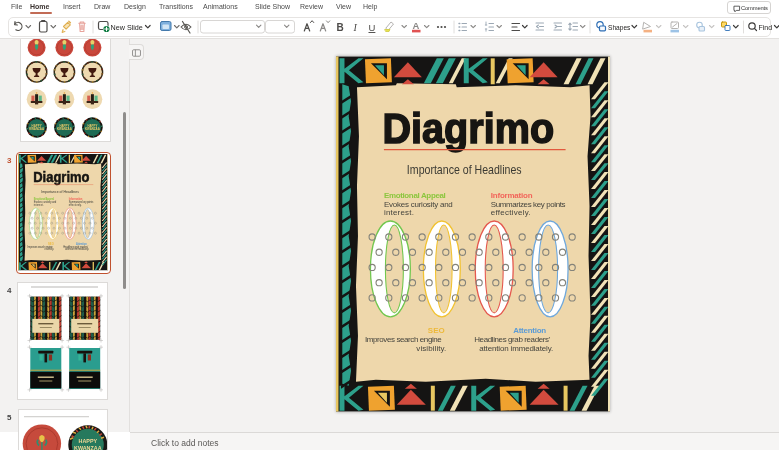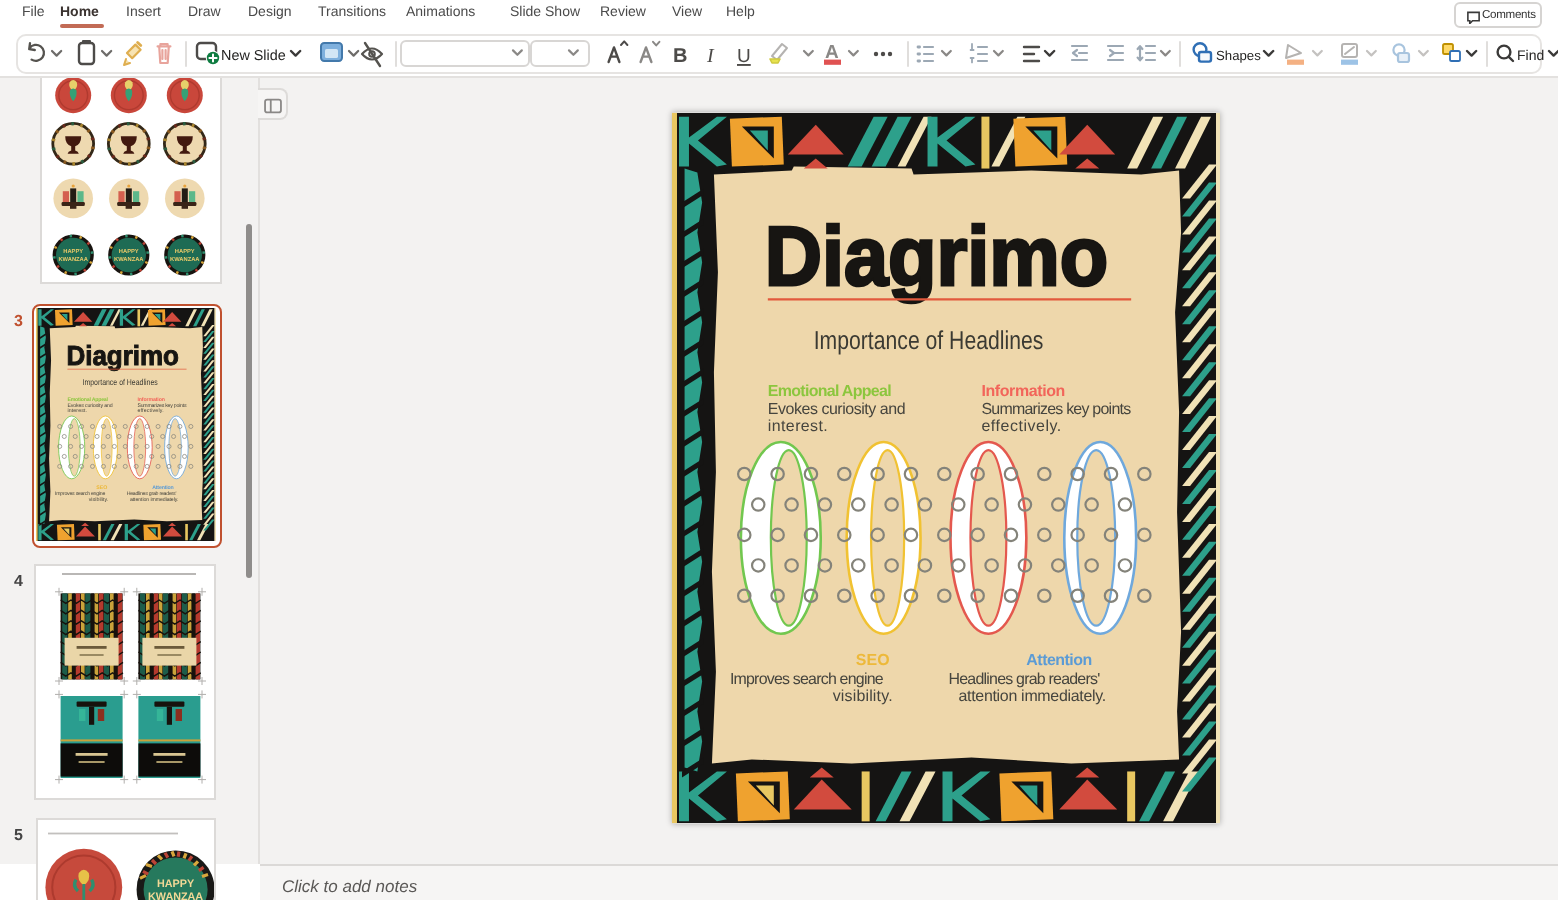--- a/index.html
+++ b/index.html
@@ -19,21 +19,21 @@
      border:1px solid #e6e4e2; border-radius:5px; z-index:2; }
   #topstrip { position:absolute; left:0; top:0; width:779px; height:39px; background:#fff; border-bottom:1px solid #e3e1df; z-index:1; }
   #tbsvg { z-index:3; }
   
   #content { position:absolute; left:0; top:39px; width:779px; height:393px; background:#f3f2f1; }
   #panelsep { position:absolute; left:129px; top:39px; width:1px; height:393px; background:#e2e0de; }
   #collapsebtn { position:absolute; left:129px; top:44px; width:15px; height:16px; background:#f6f5f4;
      border:1px solid #dddbd9; border-left:none; border-radius:0 4px 4px 0; }
   #notesbar { position:absolute; left:130px; top:432px; width:649px; height:18px; background:#f6f5f4;
      border-top:1px solid #dbd9d7; font-size:8.5px; color:#5a5856; }
-  #notesbar span { position:absolute; left:11px; top:5px;font-style:italic; }
+  #notesbar span { position:absolute; left:21px; top:5px; }
   .thumb { position:absolute; background:#fff; border:1px solid #dcdad8; }
   .snum { position:absolute; font-size:8px; font-weight:bold; color:#444; }
   #scrollbar { position:absolute; left:123px; top:112px; width:3px; height:177px; background:#8f8d8b; border-radius:2px; }
   svg { display:block; }
   .icon { position:absolute; }
 </style>
 </head>
 <body>
 <div id="app">
 

